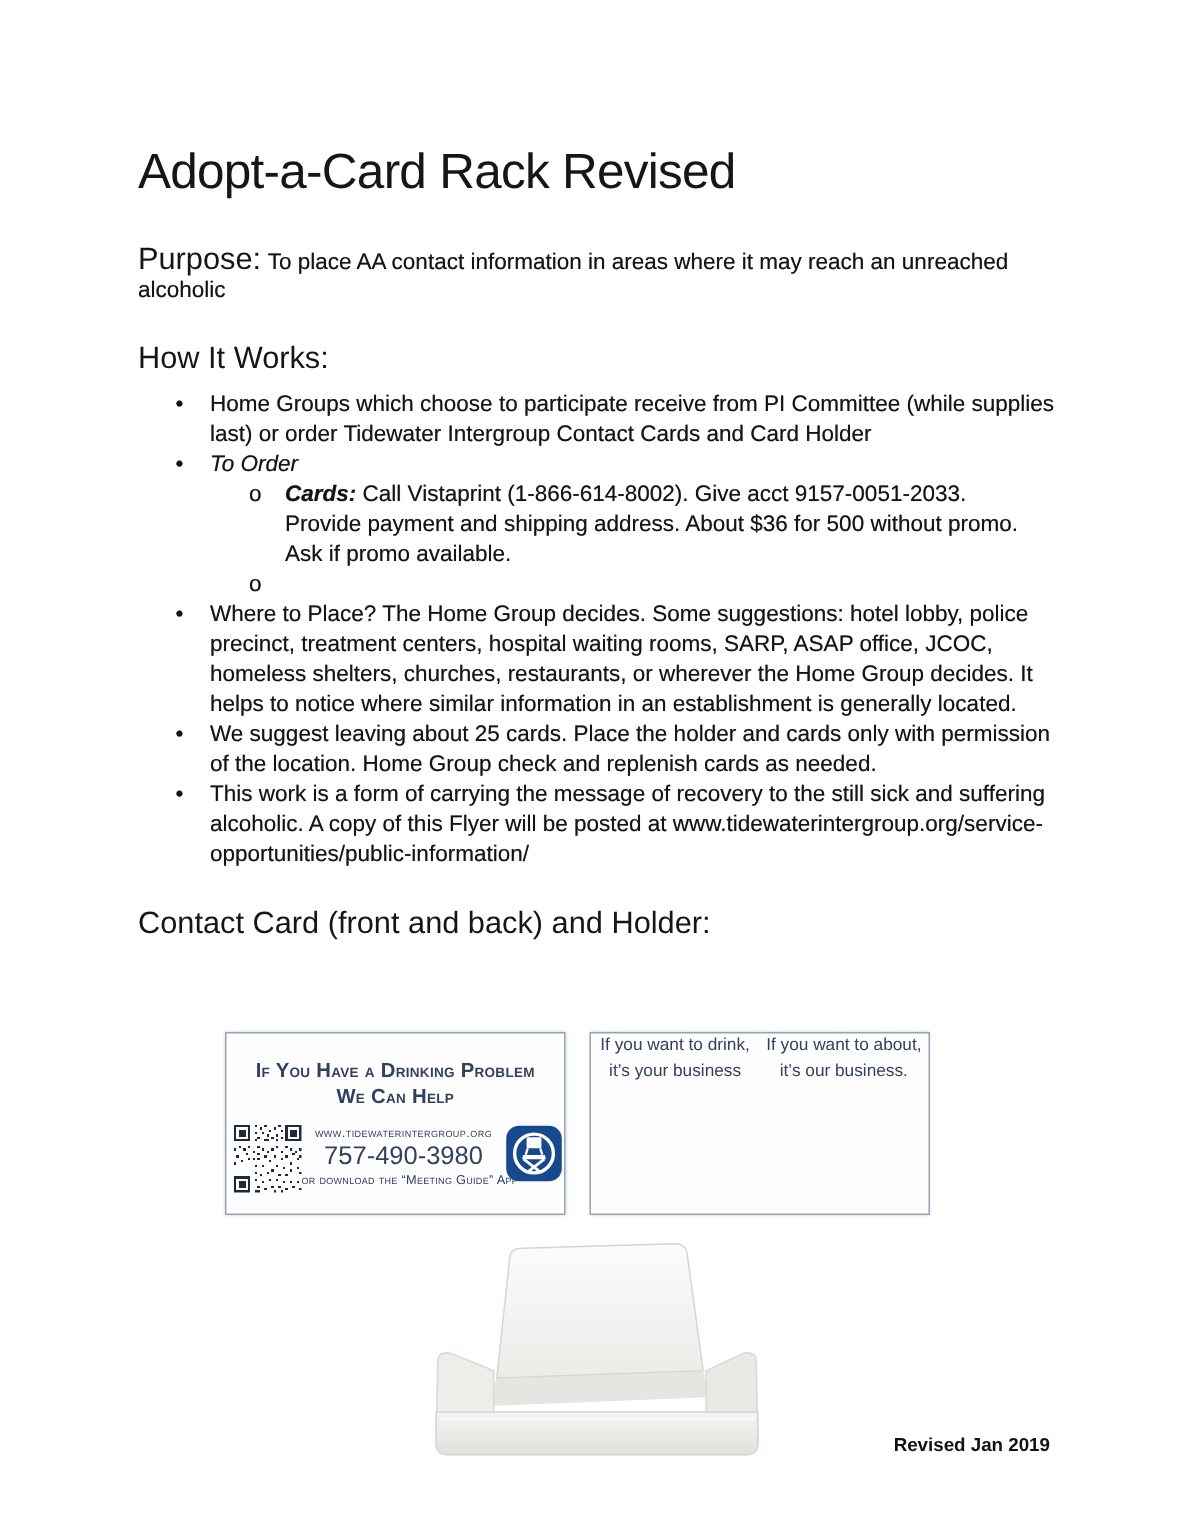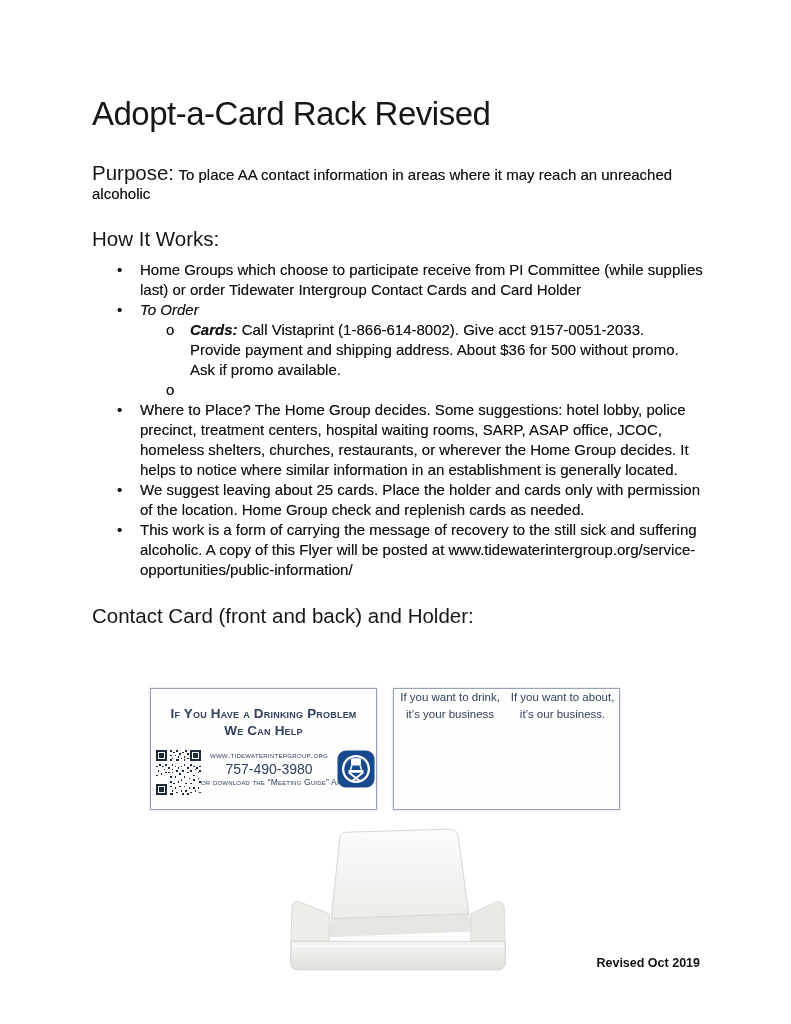--- a/index.html
+++ b/index.html
@@ -60,21 +60,21 @@
     box-sizing:border-box;
     color:#31405e;
     margin-top:47px;
   }
   .card-front { padding-top:16px; }
   .cf-line { text-align:center; font-variant:small-caps; font-weight:600;
              font-size:13.5px; line-height:17px; letter-spacing:0.2px; }
   .cf-bottom { margin-top:11px; display:flex; align-items:flex-start; padding:0 1px 0 5px; }
   .cf-mid { flex:1; text-align:center; min-width:0; }
   .cf-web { font-size:8.5px; font-variant:small-caps; letter-spacing:0.3px; white-space:nowrap; }
-  .cf-phone { font-size:14px; margin-top:1px; }
+  .cf-phone { font-size:17px; margin-top:1px; }
   .cf-app { font-size:8.5px; font-variant:small-caps; letter-spacing:0.2px; white-space:nowrap; }
   .qr { width:45px; height:45px; flex:0 0 45px; }
   .chair { width:38px; height:38px; flex:0 0 38px; }
 
   .card-back { display:flex; flex-direction:row; justify-content:center;
                text-align:center; font-size:11.5px; line-height:17px; padding-bottom:8px; }
 
   .holder-wrap { margin-top:17px; display:flex; justify-content:center; }
 
   .footer {
@@ -193,14 +193,14 @@
         <path d="M61,10 Q62,5 69,5 L172,2 Q180,2 181,8 L192,88 L52,93 Z" fill="url(#g1)" stroke="#d7d5d1" stroke-width="1"></path>
         <path d="M12,82 Q12,75 20,76 L50,88 L50,140 L18,144 Q11,144 11,137 Z" fill="#efedea" stroke="#d9d7d3" stroke-width="1"></path>
         <path d="M228,82 Q228,75 220,76 L194,88 L194,140 L222,144 Q229,144 229,137 Z" fill="#ebe9e6" stroke="#d9d7d3" stroke-width="1"></path>
         <path d="M11,116 L229,116 L229,138 Q229,145 221,145 L19,145 Q11,145 11,138 Z" fill="url(#g2)" stroke="#d5d3cf" stroke-width="1"></path>
         <path d="M13,121 L227,121" stroke="#fbfaf9" stroke-width="2" fill="none"></path>
       </svg>
     </div>
 
   </div>
 
-  <div class="footer">Revised Oct 2019</div>
+  <div class="footer">Revised Jan 2019</div>
 </div>
 
 </body></html>

